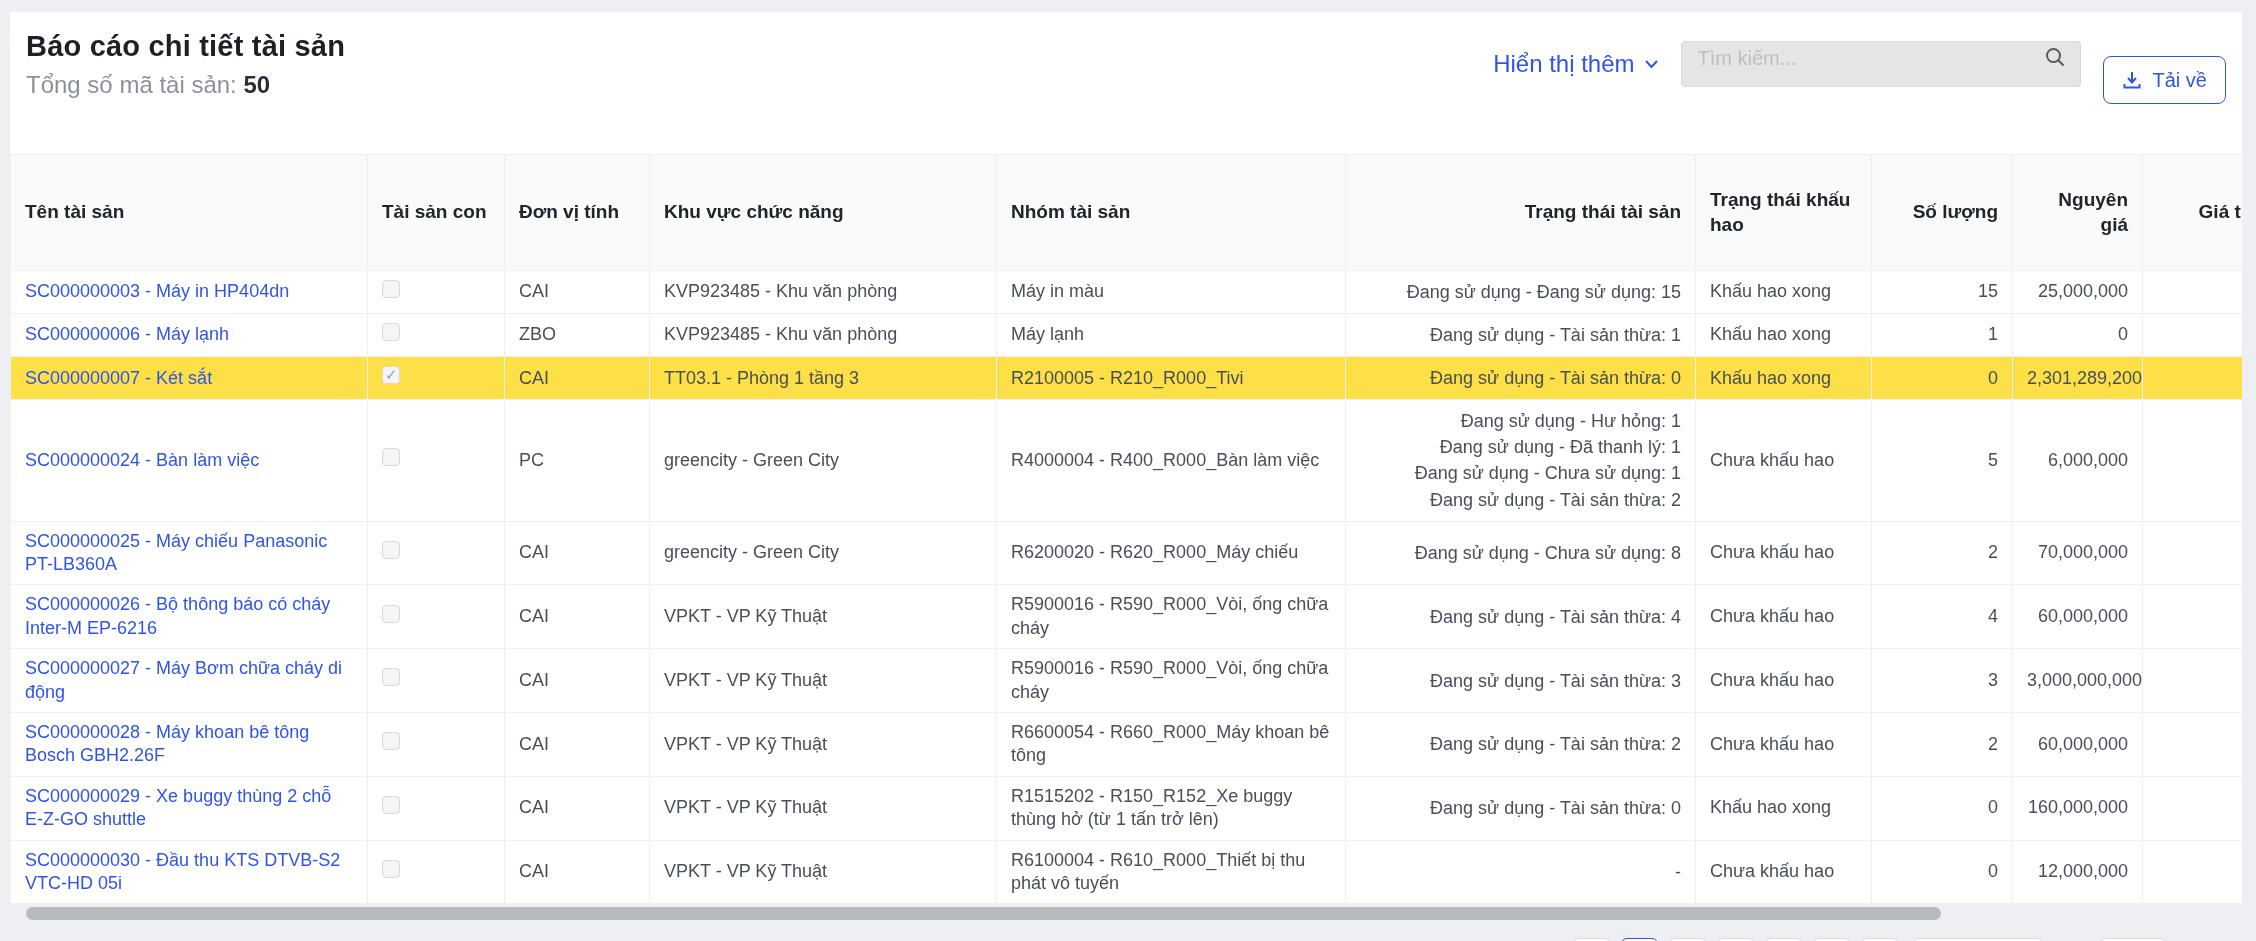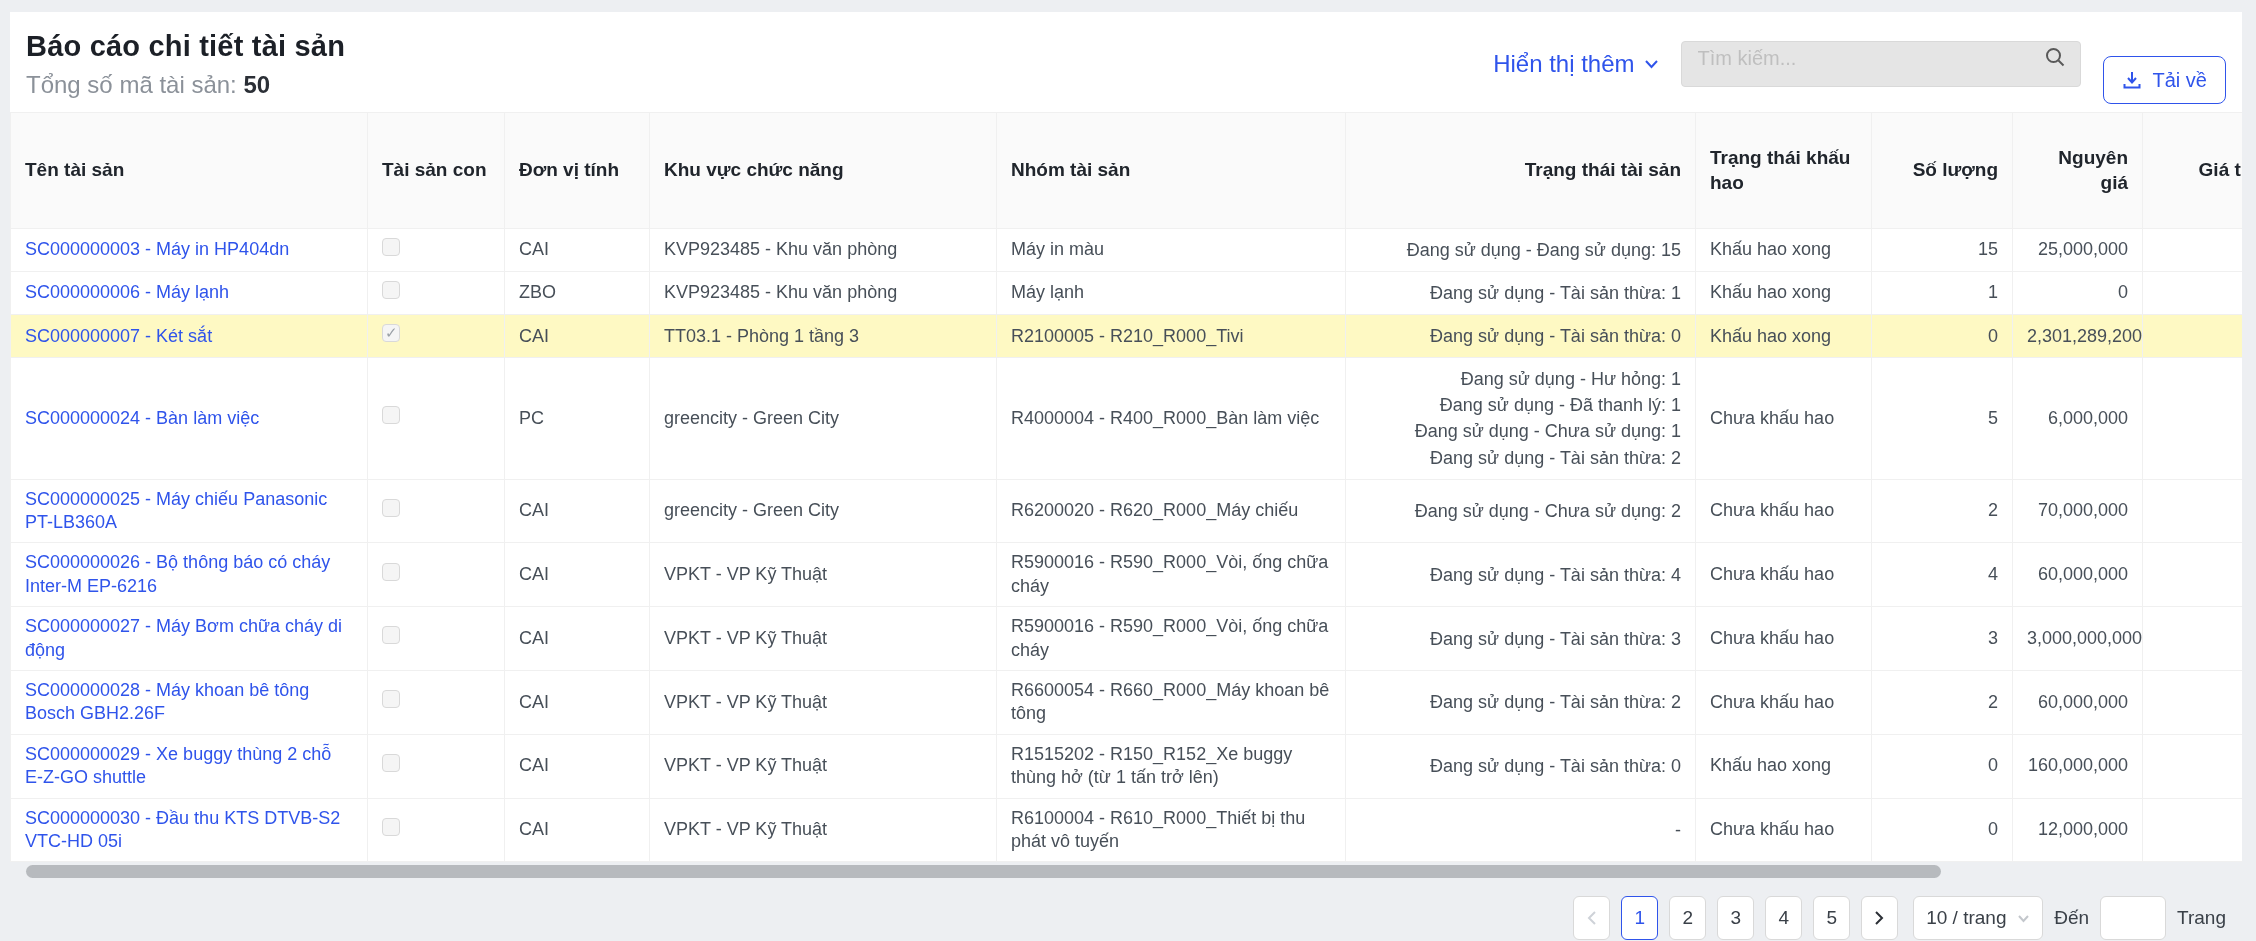--- a/index.html
+++ b/index.html
@@ -33,29 +33,29 @@
   .search-box input { flex:1; border:none; outline:none; font-size:20px; color:#333; background:transparent; }
   .search-box input::placeholder { color:#bfbfbf; }
   .download-btn {
     height:48px; padding:0 18px; background:#fff;
     border:1px solid #2f54eb; border-radius:8px; color:#2f54eb;
     font-size:20px; display:flex; align-items:center; gap:11px; cursor:pointer;
     font-family:"Liberation Sans", sans-serif;
     margin-top:32px;
   }
   
-  .table-wrap { width:2232px; overflow:hidden; }
+  .table-wrap { width:2232px; overflow:hidden;margin-top:42px; }
   table { border-collapse:collapse; table-layout:fixed; width:2345px; background:#fff; }
   th, td { border:1px solid #f0f0f0; padding:8px 14px; vertical-align:middle; }
   thead th {
     background:#fafafa; height:116px; font-size:19px; font-weight:700; color:#20252c;
     line-height:1.3;
   }
   td { font-size:18px; line-height:1.3; color:#474f58; }
-  tr.highlight td { background:#fef9c3; }
+  tr.highlight td { background:#fde047; }
   .al-left { text-align:left; }
   .al-right { text-align:right; }
   .asset-link { color:#2f54eb; cursor:pointer; }
   .status-line { line-height:1.45; white-space:nowrap; }
   .checkbox {
     display:inline-block; width:18px; height:18px; border:1px solid #d9d9d9;
     border-radius:4px; background:#f5f5f5; position:relative; cursor:pointer;
   }
   .checkbox .check-mark {
     position:absolute; left:2px; top:-2px; font-size:15px; color:#9aa0a6; display:none;
@@ -218,21 +218,21 @@
             <td class="al-right">6,000,000</td>
             <td class="al-right"></td>
           </tr>
           <tr>
             <td class="al-left"><span class="asset-link">SC000000025 - Máy chiếu Panasonic PT-LB360A</span></td>
             <td class="al-left"><span class="checkbox"></span></td>
             <td class="al-left">CAI</td>
             <td class="al-left">greencity - Green City</td>
             <td class="al-left">R6200020 - R620_R000_Máy chiếu</td>
             <td class="al-right">
-              <div class="status-line">Đang sử dụng - Chưa sử dụng: 2</div>
+              <div class="status-line">Đang sử dụng - Chưa sử dụng: 8</div>
             </td>
             <td class="al-left">Chưa khấu hao</td>
             <td class="al-right">2</td>
             <td class="al-right">70,000,000</td>
             <td class="al-right"></td>
           </tr>
           <tr>
             <td class="al-left"><span class="asset-link">SC000000026 - Bộ thông báo có cháy Inter-M EP-6216</span></td>
             <td class="al-left"><span class="checkbox"></span></td>
             <td class="al-left">CAI</td>

